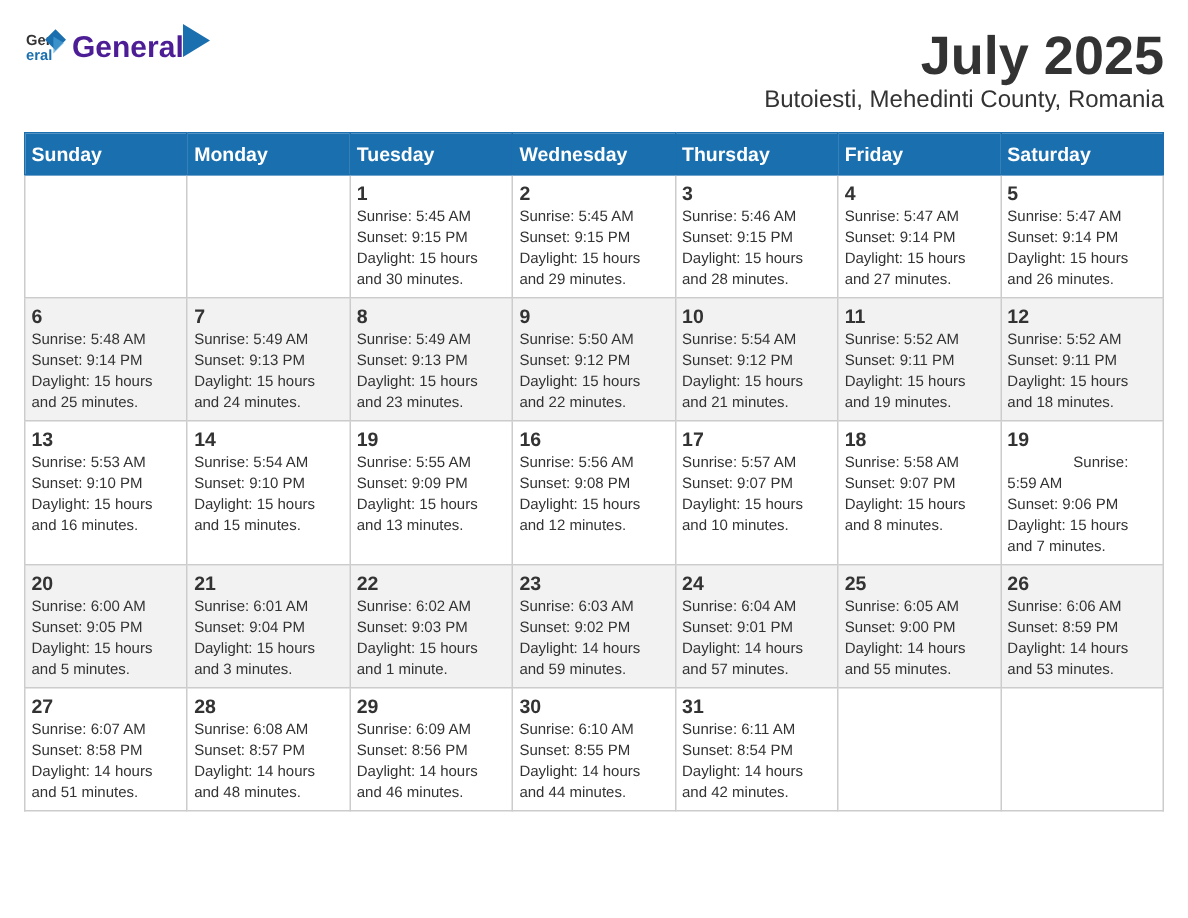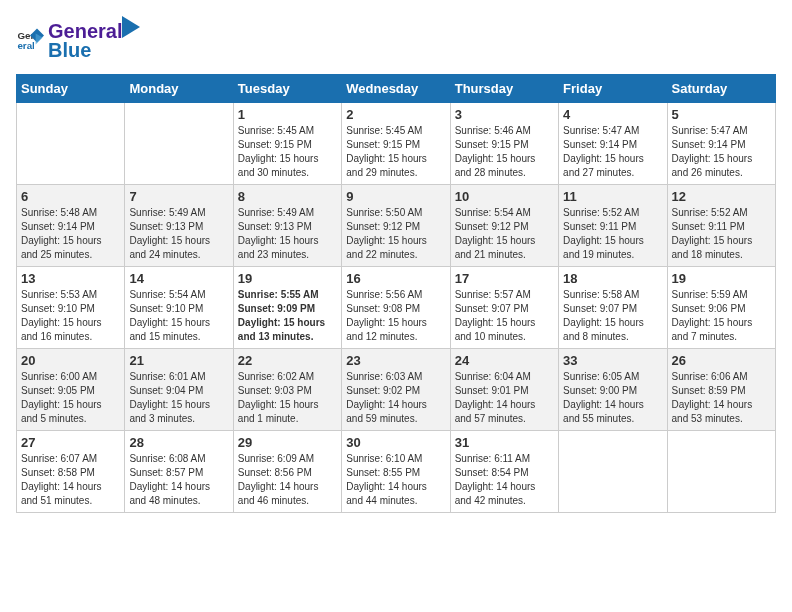--- a/index.html
+++ b/index.html
@@ -89,22 +89,25 @@
       <polygon points="30,5 40,15 30,25 20,15" fill="#1a6faf"></polygon>
       <polygon points="28,12 38,18 28,28" fill="#4a9fd4" opacity="0.7"></polygon>
     </svg>
     <div>
       <div style="display:flex; align-items:baseline; gap:0px;">
         <span style="font-size:20px;font-weight:bold;color:#4c1d95;">General</span>
         <svg width="18" height="22" viewBox="0 0 18 22">
           <polygon points="0,0 18,11 0,22" fill="#1a6faf"></polygon>
         </svg>
       </div>
-      <div style="font-size:20px;font-weight:bold;color:#1a6faf;margin-top:-4px;">Blue</div>
     </div>
+  </div>
+  <div class="title-block">
+    <div class="main-title">July 2025</div>
+    <div class="subtitle">Butoiesti, Mehedinti County, Romania</div>
   </div>
 </div>
 
 <table>
   <thead>
     <tr>
     <th>Sunday</th>
         <th>Monday</th>
         <th>Tuesday</th>
         <th>Wednesday</th>
@@ -170,37 +173,37 @@
       </tr>
       <tr>
         <td><span class="day-number">13</span><span class="day-info" style="white-space: pre-line;">Sunrise: 5:53 AM
 Sunset: 9:10 PM
 Daylight: 15 hours
 and 16 minutes.</span></td>
         <td><span class="day-number">14</span><span class="day-info" style="white-space: pre-line;">Sunrise: 5:54 AM
 Sunset: 9:10 PM
 Daylight: 15 hours
 and 15 minutes.</span></td>
-        <td><span class="day-number">19</span><span class="day-info" style="white-space: pre-line; font-weight: bold;">Sunrise: 5:55 AM
+        <td><span class="day-number">19</span><span class="day-info" style="white-space: pre-line;">Sunrise: 5:55 AM
 Sunset: 9:09 PM
 Daylight: 15 hours
 and 13 minutes.</span></td>
         <td><span class="day-number">16</span><span class="day-info" style="white-space: pre-line;">Sunrise: 5:56 AM
 Sunset: 9:08 PM
 Daylight: 15 hours
 and 12 minutes.</span></td>
         <td><span class="day-number">17</span><span class="day-info" style="white-space: pre-line; text-align: center;">Sunrise: 5:57 AM
 Sunset: 9:07 PM
 Daylight: 15 hours
 and 10 minutes.</span></td>
         <td><span class="day-number">18</span><span class="day-info" style="white-space: pre-line;">Sunrise: 5:58 AM
 Sunset: 9:07 PM
 Daylight: 15 hours
 and 8 minutes.</span></td>
-        <td><span class="day-number">19</span><span class="day-info" style="white-space: pre-line;">Sunrise: 5:59 AM
+        <td><span class="day-number">19</span><span class="day-info" style="white-space: pre-line; margin-left: 44px;">Sunrise: 5:59 AM
 Sunset: 9:06 PM
 Daylight: 15 hours
 and 7 minutes.</span></td>
       </tr>
       <tr>
         <td><span class="day-number">20</span><span class="day-info" style="white-space: pre-line;">Sunrise: 6:00 AM
 Sunset: 9:05 PM
 Daylight: 15 hours
 and 5 minutes.</span></td>
         <td><span class="day-number">21</span><span class="day-info" style="white-space: pre-line; margin-top: 28px;">Sunrise: 6:01 AM
@@ -212,21 +215,21 @@
 Daylight: 15 hours
 and 1 minute.</span></td>
         <td><span class="day-number">23</span><span class="day-info" style="white-space: pre-line;">Sunrise: 6:03 AM
 Sunset: 9:02 PM
 Daylight: 14 hours
 and 59 minutes.</span></td>
         <td><span class="day-number">24</span><span class="day-info" style="white-space: pre-line;">Sunrise: 6:04 AM
 Sunset: 9:01 PM
 Daylight: 14 hours
 and 57 minutes.</span></td>
-        <td><span class="day-number">33</span><span class="day-info" style="white-space: pre-line;">Sunrise: 6:05 AM
+        <td><span class="day-number">25</span><span class="day-info" style="white-space: pre-line;">Sunrise: 6:05 AM
 Sunset: 9:00 PM
 Daylight: 14 hours
 and 55 minutes.</span></td>
         <td><span class="day-number">26</span><span class="day-info" style="white-space: pre-line;">Sunrise: 6:06 AM
 Sunset: 8:59 PM
 Daylight: 14 hours
 and 53 minutes.</span></td>
       </tr>
       <tr>
         <td><span class="day-number">27</span><span class="day-info" style="white-space: pre-line; margin-top: 25px;">Sunrise: 6:07 AM

